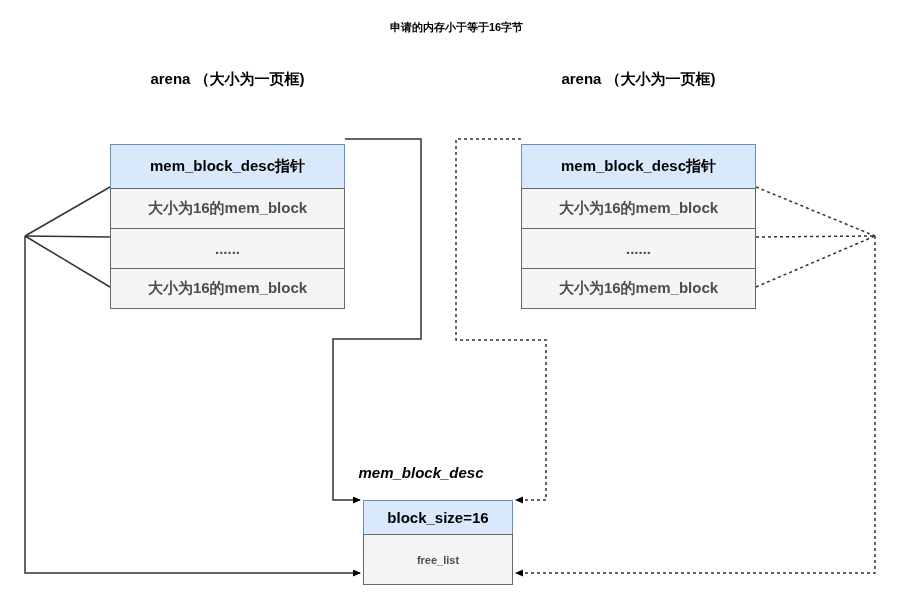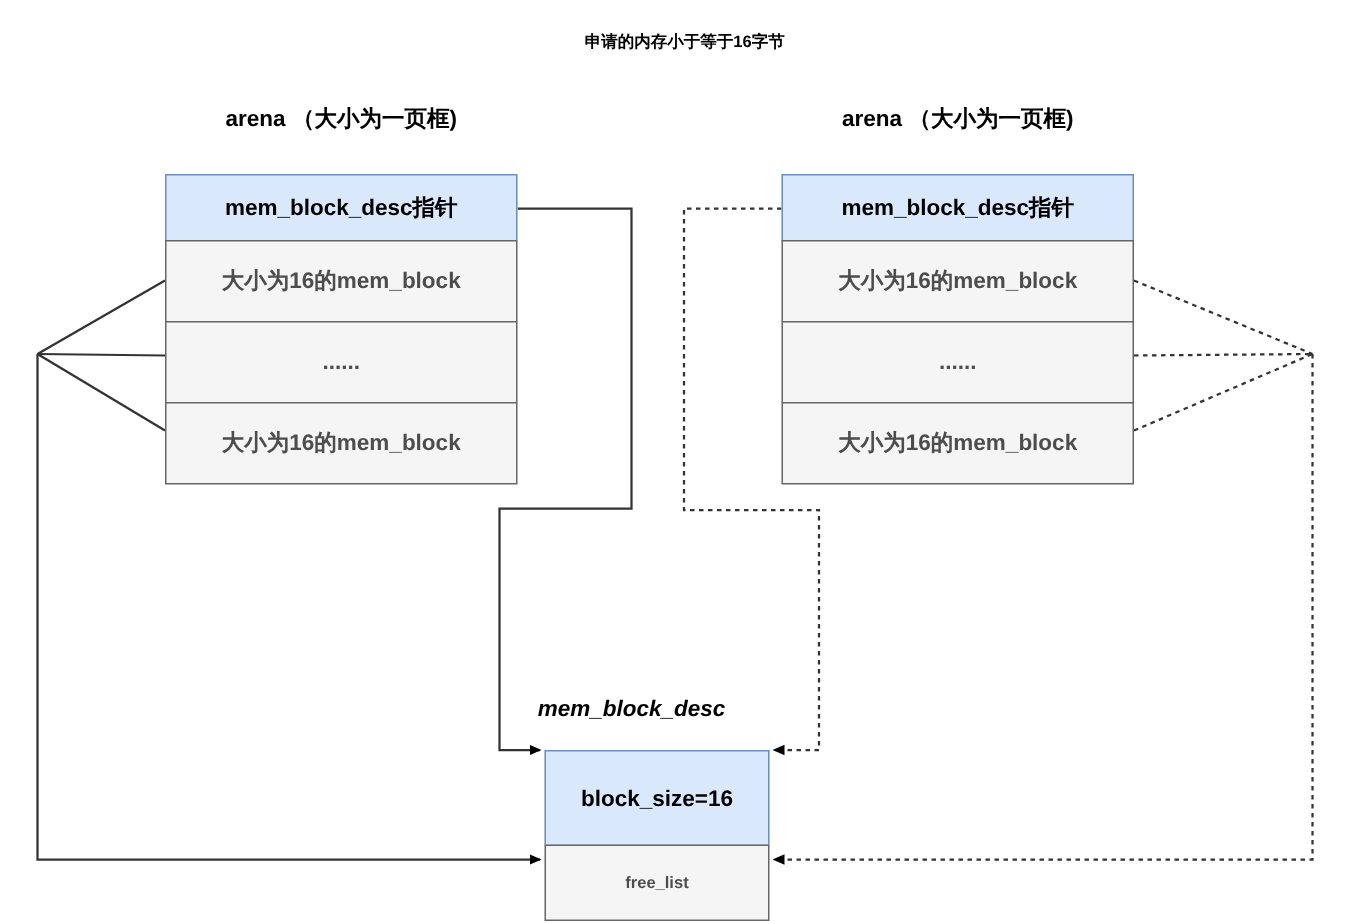--- a/index.html
+++ b/index.html
@@ -44,23 +44,24 @@
     justify-content: center;
     font-size: 15px;
     font-weight: bold;
     text-align: center;
   }
   .cell.header {
     height: 45px;
     background: #dae8fc;
     border: 1px solid #6c8ebf;
     color: #000000;
+    margin-top: 28px;
   }
   .cell.gray {
-    height: 55px;
+    height: 41px;
     background: #f5f5f5;
     border: 1px solid #666666;
     color: #4d4d4d;
     margin-top: -1px;
   }
 
   .desc-label {
     position: absolute;
     left: 336px;
     top: 464px;
@@ -69,21 +70,21 @@
     font-size: 15px;
     font-weight: bold;
     color: #000000;
     white-space: nowrap;
     font-style: italic;
   }
   .desc-box { position: absolute; left: 363px; top: 500px; width: 150px; }
   .desc-box .cell { width: 150px; }
   .desc-box .cell.blue {
     box-sizing: border-box;
-    height: 64px;
+    height: 35px;
     background: #dae8fc;
     border: 1px solid #6c8ebf;
     color: #000000;
     display: flex;
     align-items: center;
     justify-content: center;
     font-size: 15px;
     font-weight: bold;
   }
   .desc-box .cell.gray2 {

